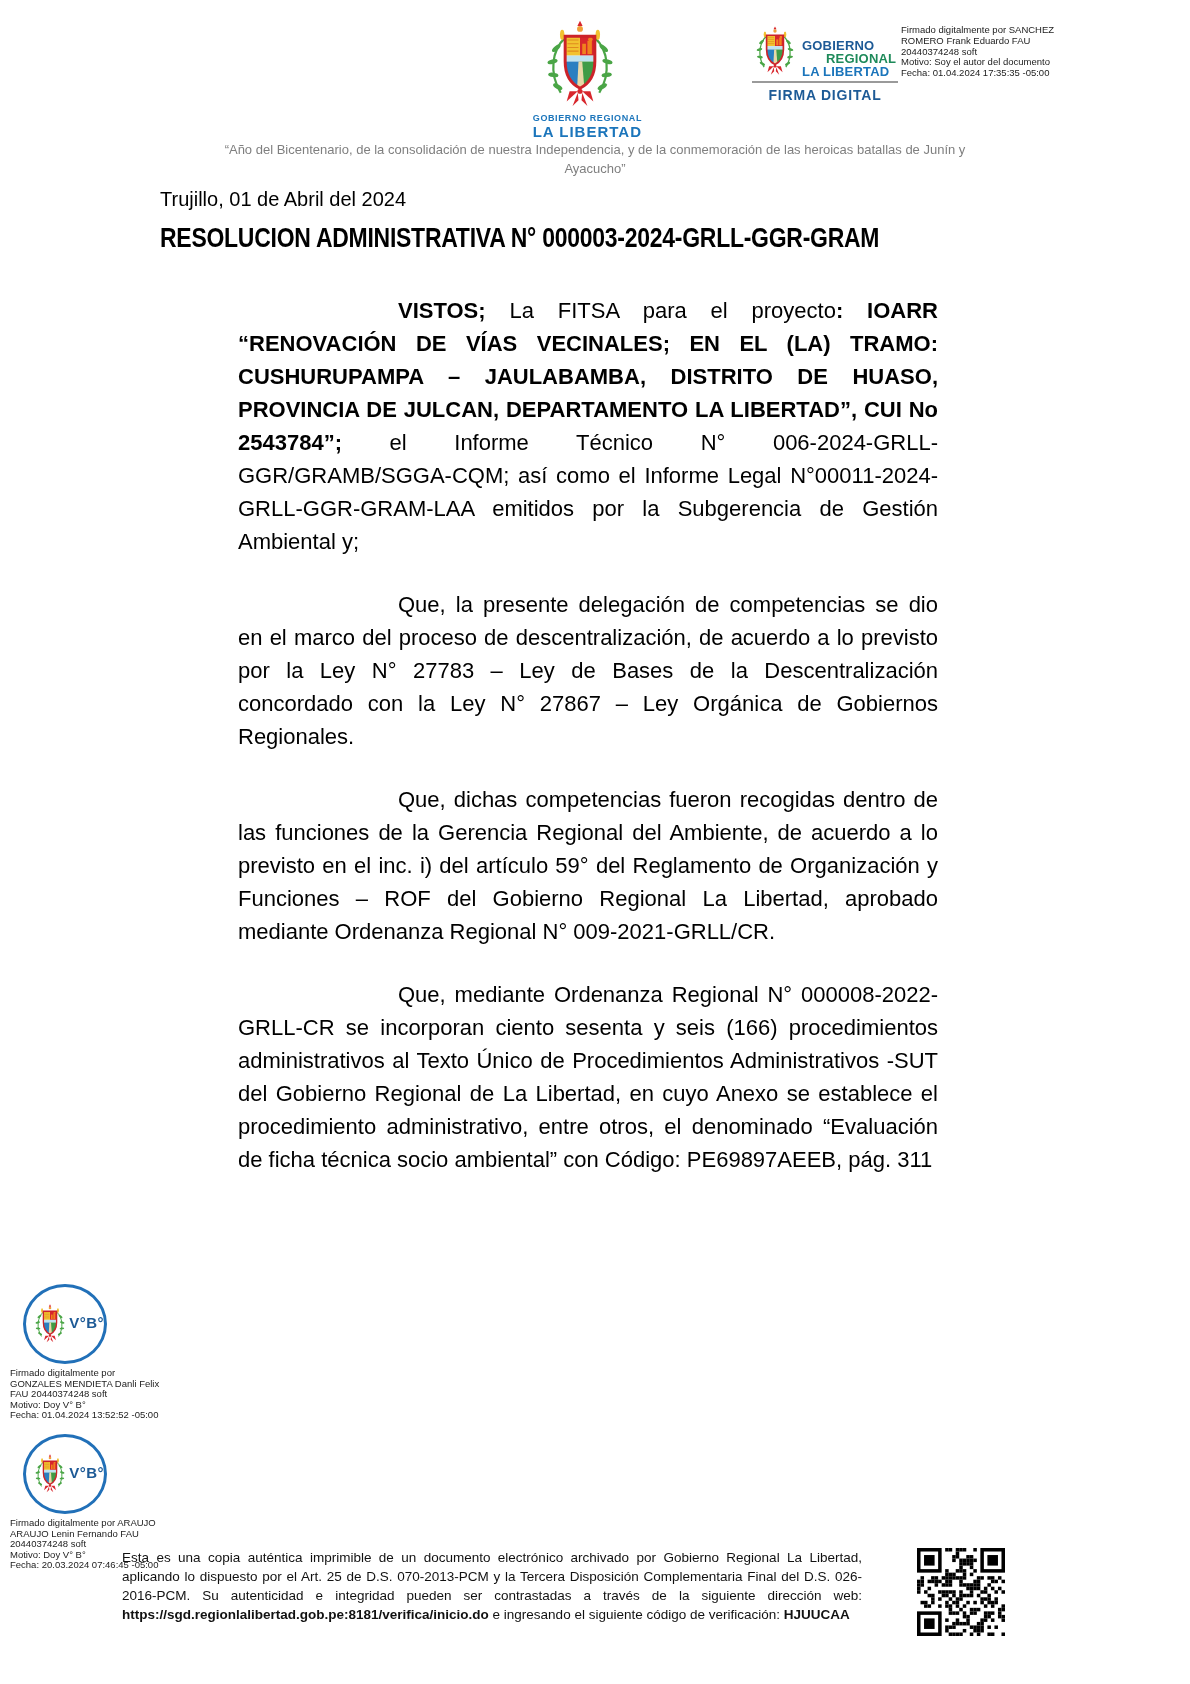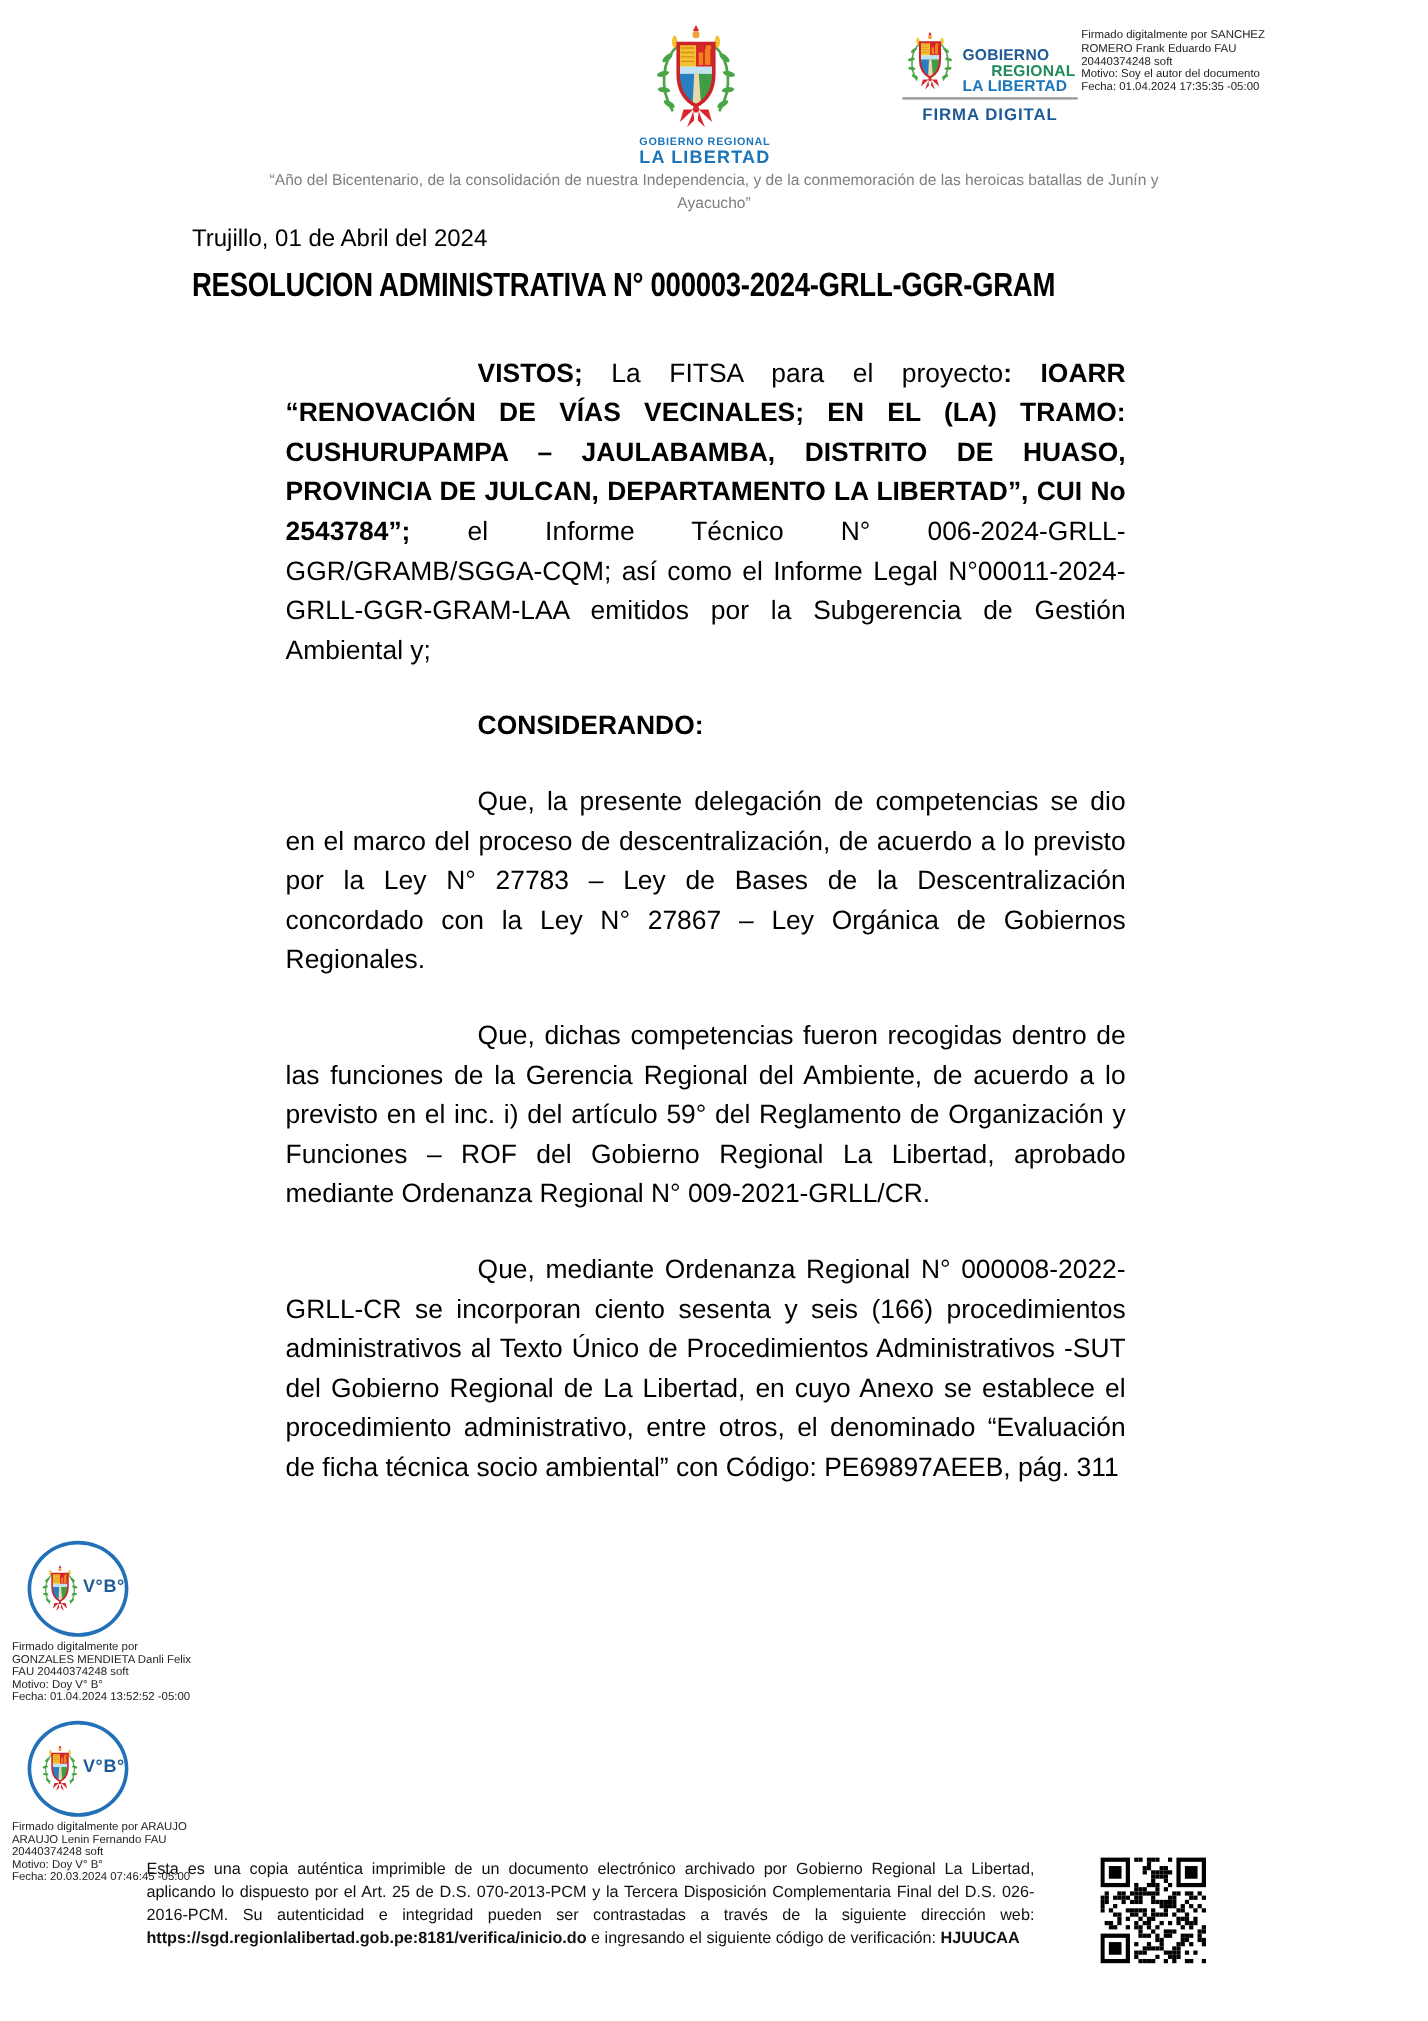--- a/index.html
+++ b/index.html
@@ -143,21 +143,20 @@
 Fecha: 01.04.2024 17:35:35 -05:00</div>
 
   <div class="motto">“Año del Bicentenario, de la consolidación de nuestra Independencia, y de la conmemoración de las heroicas batallas de Junín y
 Ayacucho”</div>
 
   <div class="dateline">Trujillo, 01 de Abril del 2024</div>
   <h1 class="title">RESOLUCION ADMINISTRATIVA N° 000003-2024-GRLL-GGR-GRAM</h1>
 
   <main class="body-text" id="paragraphs">
       <p><b>VISTOS;</b><span> La FITSA para el proyecto</span><b>: IOARR “RENOVACIÓN DE VÍAS VECINALES; EN EL (LA) TRAMO: CUSHURUPAMPA – JAULABAMBA, DISTRITO DE HUASO, PROVINCIA DE JULCAN, DEPARTAMENTO LA LIBERTAD”, CUI No 2543784”;</b><span> el Informe Técnico N° 006-2024-GRLL-GGR/GRAMB/SGGA-CQM; así como el Informe Legal N°00011-2024-GRLL-GGR-GRAM-LAA emitidos por la Subgerencia de Gestión Ambiental y;</span></p>
-      <p><b>CONSIDERANDO:</b></p>
       <p><span>Que, la presente delegación de competencias se dio en el marco del proceso de descentralización, de acuerdo a lo previsto por la Ley N° 27783 – Ley de Bases de la Descentralización concordado con la Ley N° 27867 – Ley Orgánica de Gobiernos Regionales.</span></p>
       <p><span>Que, dichas competencias fueron recogidas dentro de las funciones de la Gerencia Regional del Ambiente, de acuerdo a lo previsto en el inc. i) del artículo 59° del Reglamento de Organización y Funciones – ROF del Gobierno Regional La Libertad, aprobado mediante Ordenanza Regional N° 009-2021-GRLL/CR.</span></p>
       <p><span>Que, mediante Ordenanza Regional N° 000008-2022-GRLL-CR se incorporan ciento sesenta y seis (166) procedimientos administrativos al Texto Único de Procedimientos Administrativos -SUT del Gobierno Regional de La Libertad, en cuyo Anexo se establece el procedimiento administrativo, entre otros, el denominado “Evaluación de ficha técnica socio ambiental” con Código: PE69897AEEB, pág. 311</span></p>
     </main>
 
   <div class="stamp stamp-1">
     <div class="stamp-circle">
       <svg>
           <use href="#crest"></use>
         </svg>

